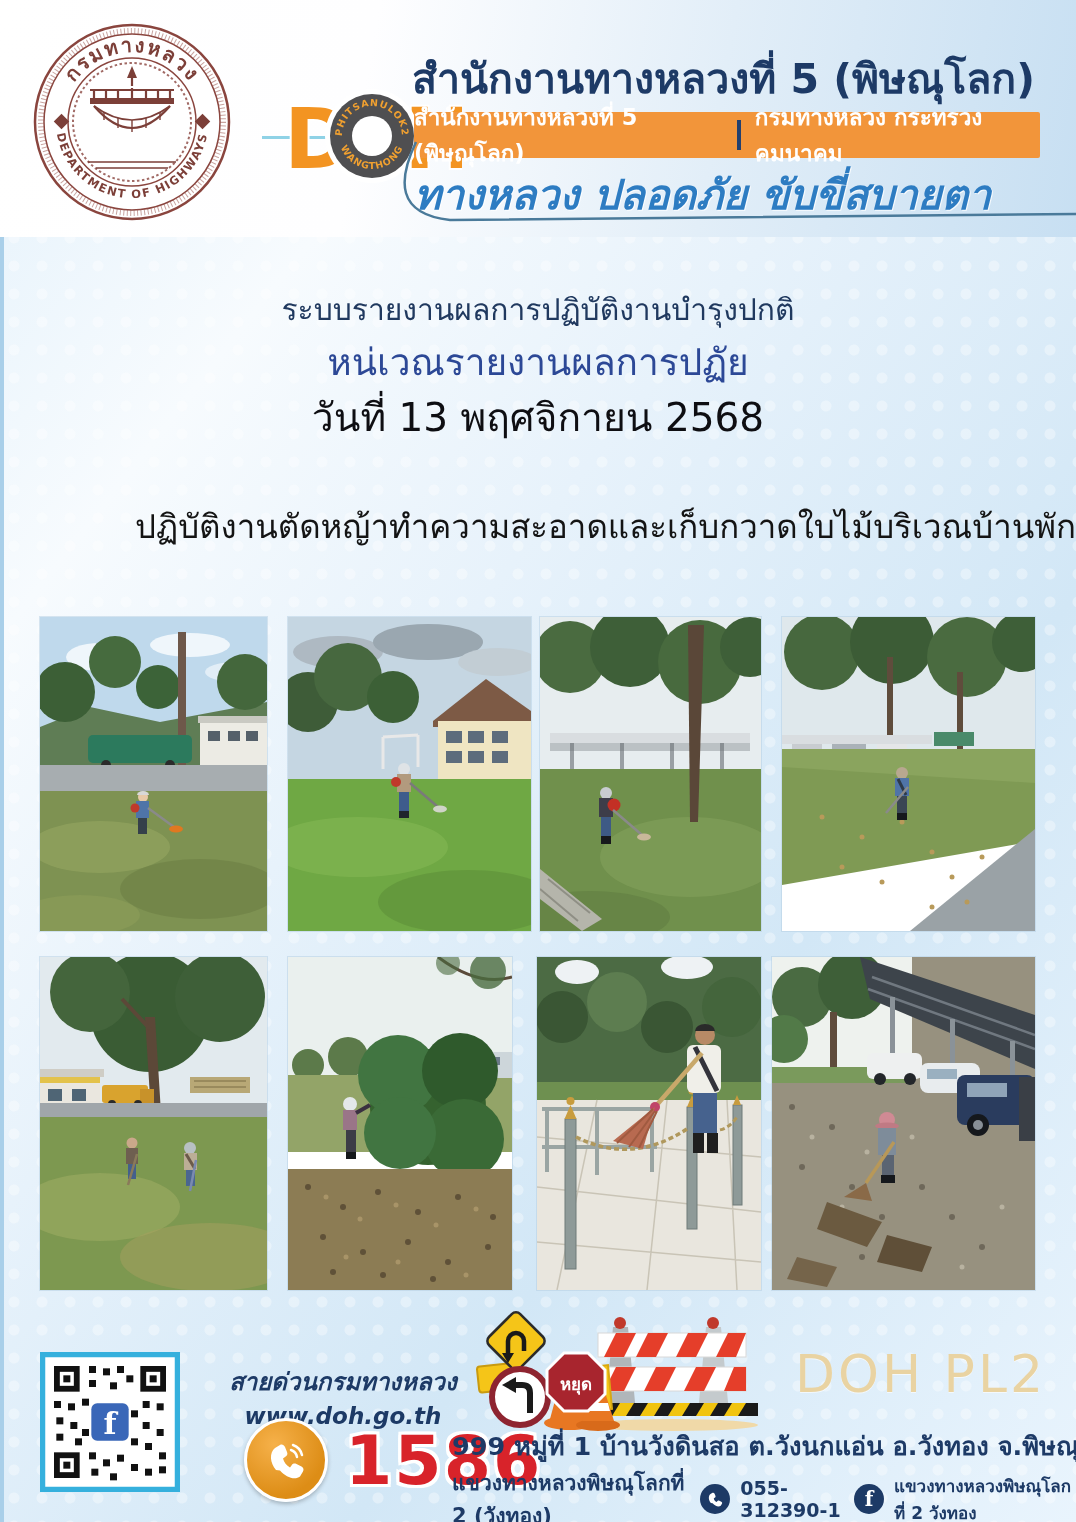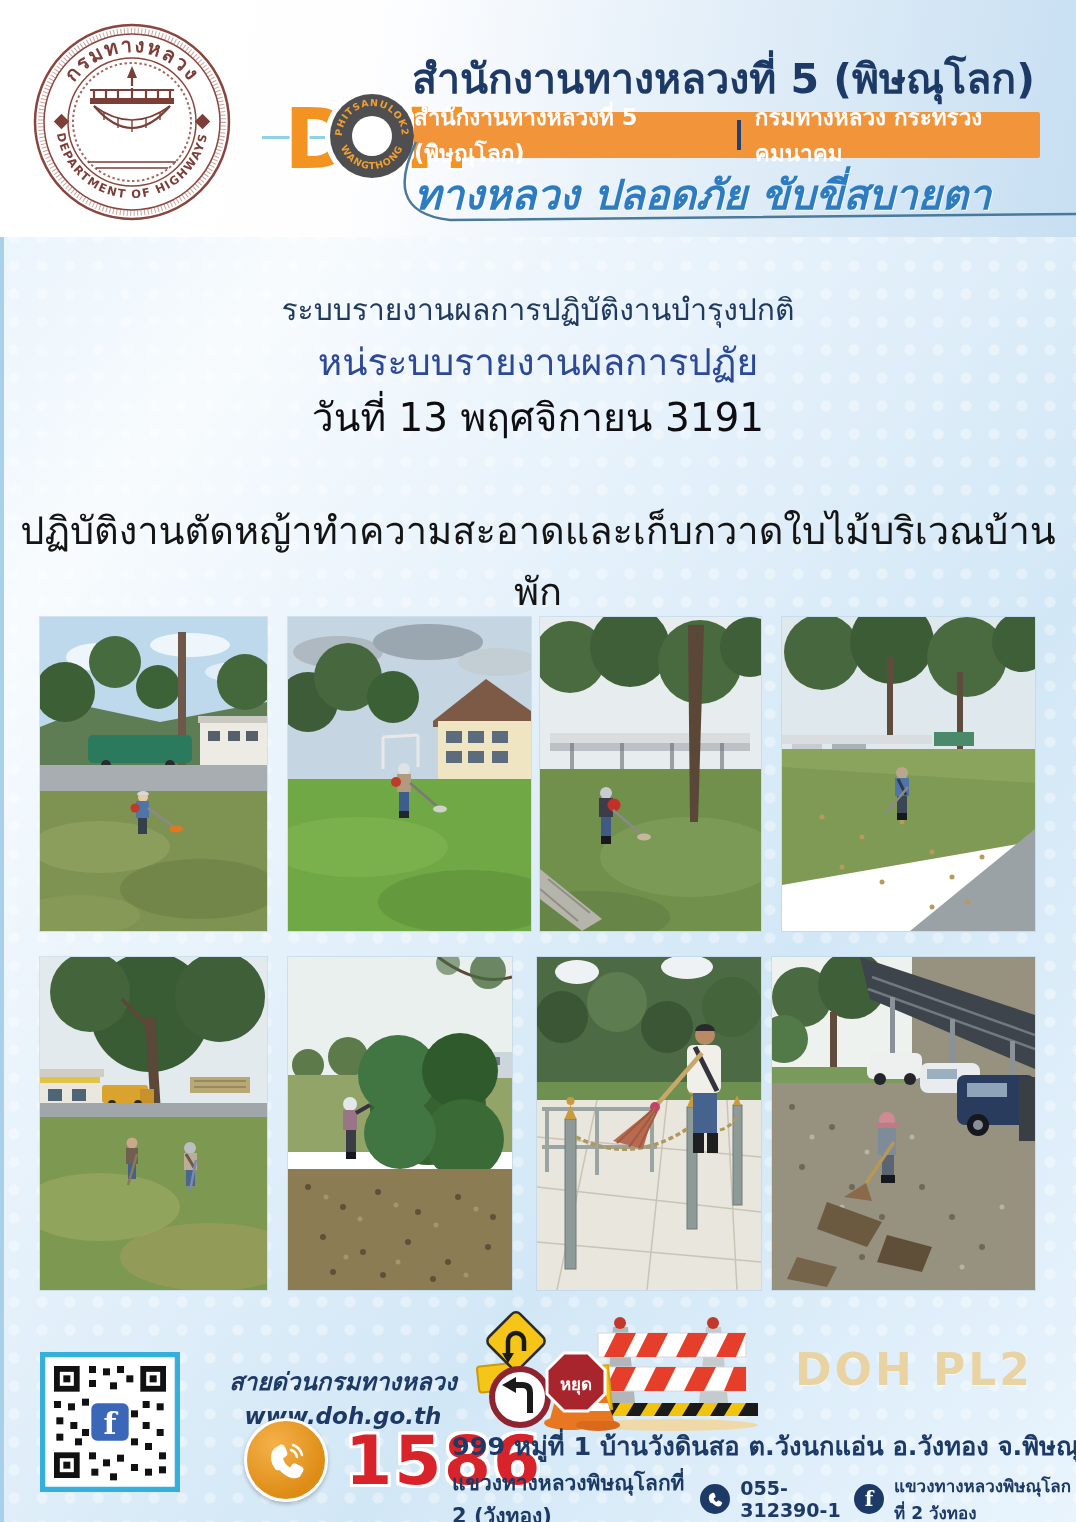--- a/index.html
+++ b/index.html
@@ -24,21 +24,21 @@
   .slogan{position:absolute;left:414px;top:162px;width:650px;font-size:41px;font-weight:bold;font-style:italic;color:#2d7cc2;
     text-shadow:1px 1px 0 rgba(255,255,255,.8);}
   .swoosh{position:absolute;left:380px;top:140px;width:696px;height:100px;}
 
   
   .t{position:absolute;left:0;width:1076px;text-align:center;font-weight:normal;}
   .t1{top:286px;font-size:30px;color:#20395f;}
   .t2{top:332px;font-size:37px;color:#2c4896;}
   .t3{top:386px;font-size:39px;color:#0e0e12;}
   .d1{top:448px;font-size:33px;color:#141414;}
-  .d2{top:500px;font-size:38px;color:#141414;}
+  .d2{top:500px;font-size:33px;color:#141414;text-align:right;}
   .d3{top:552px;font-size:33px;color:#141414;}
 
   
   .photo{position:absolute;background:#fff;box-shadow:0 0 0 1px rgba(180,205,225,.5);}
   .photo svg{display:block;width:100%;height:100%;}
   .p1{left:40px;top:617px;width:227px;height:314px;}
   .p2{left:288px;top:617px;width:243px;height:314px;}
   .p3{left:540px;top:617px;width:221px;height:314px;}
   .p4{left:782px;top:617px;width:253px;height:314px;}
   .p5{left:40px;top:957px;width:227px;height:333px;}
@@ -50,21 +50,21 @@
   .qr{position:absolute;left:40px;top:1352px;width:140px;height:140px;}
   .hotline-block{position:absolute;left:228px;top:1362px;width:230px;text-align:center;color:#1d3a66;font-weight:bold;font-style:italic;}
   .hotline-label{font-size:24px;}
   .website{font-size:23px;margin-top:2px;}
   .phone-row{position:absolute;left:244px;top:1418px;display:flex;align-items:center;gap:17px;}
   .phone-circle{width:78px;height:78px;border-radius:50%;background:radial-gradient(circle at 35% 30%,#f6b14a,#dd8d16 70%);
     border:3px solid #fff;box-shadow:0 2px 4px rgba(0,0,0,.25);display:flex;align-items:center;justify-content:center;}
   .hotline-number{font-size:68px;font-weight:bold;color:#d8232a;letter-spacing:2px;
     text-shadow:-3px -3px 0 #fff,3px -3px 0 #fff,-3px 3px 0 #fff,3px 3px 0 #fff,0 -3px 0 #fff,0 3px 0 #fff,-3px 0 0 #fff,3px 0 0 #fff;}
   .signs{position:absolute;left:458px;top:1305px;width:315px;height:128px;}
-  .doh-pl2{position:absolute;left:795px;top:1344px;width:260px;font-size:44px;font-weight:bold;color:#e9d3a2;letter-spacing:3px;
+  .doh-pl2{position:absolute;left:795px;top:1344px;width:260px;font-size:52px;font-weight:normal;color:#e9d3a2;letter-spacing:3px;
     text-shadow:0 1px 0 rgba(255,255,255,.6);}
   .address{position:absolute;left:452px;top:1426px;width:600px;font-size:25.5px;font-weight:bold;color:#1d3a66;white-space:nowrap;}
   .contact-row{position:absolute;left:452px;top:1466px;display:flex;align-items:center;gap:10px;color:#1d3a66;font-weight:bold;}
   .contact-district{font-size:21px;}
   .contact-phone{font-size:19px;}
   .contact-fb{font-size:17px;}
   .mini-circle{width:30px;height:30px;border-radius:50%;background:#1d3a66;display:flex;align-items:center;justify-content:center;flex:0 0 auto;}
   .mini-circle svg{width:18px;height:18px;}
   .fb-f{color:#fff;font-weight:bold;font-size:20px;line-height:1;font-family:"DejaVu Serif","Liberation Serif",serif;}
 </style>
@@ -133,22 +133,22 @@
     </div>
 
     <div class="slogan">ทางหลวง ปลอดภัย ขับขี่สบายตา</div>
 
     <svg class="swoosh" viewBox="0 0 696 100">
       <path d="M36,2 C18,40 16,74 70,80 L696,74" fill="none" stroke="#4a7a9a" stroke-width="2.5"></path>
     </svg>
   </div>
 
   <div class="t t1">ระบบรายงานผลการปฏิบัติงานบำรุงปกติ</div>
-  <div class="t t2">หน่ระบบรายงานผลการปฏัย</div>
-  <div class="t t3">วันที่ 13 พฤศจิกายน 3191</div>
+  <div class="t t2">หน่เวณรายงานผลการปฏัย</div>
+  <div class="t t3">วันที่ 13 พฤศจิกายน 2568</div>
   <div class="t d2">ปฏิบัติงานตัดหญ้าทำความสะอาดและเก็บกวาดใบไม้บริเวณบ้านพัก</div>
 
   <div class="photo p1">
     <svg viewBox="0 0 227 314" preserveAspectRatio="none">
       <rect width="227" height="160" fill="#bfd9ec"></rect>
       <ellipse cx="60" cy="40" rx="34" ry="14" fill="#eff6fb"></ellipse>
         <ellipse cx="150" cy="28" rx="40" ry="12" fill="#eff6fb"></ellipse>
         <ellipse cx="195" cy="55" rx="30" ry="10" fill="#e2eef7"></ellipse>
       <path d="M0,110 L50,90 L120,105 L227,85 L227,148 L0,148 Z" fill="#5f7d55"></path>
       <circle cx="25" cy="75" r="30" fill="#3c5f36"></circle>

